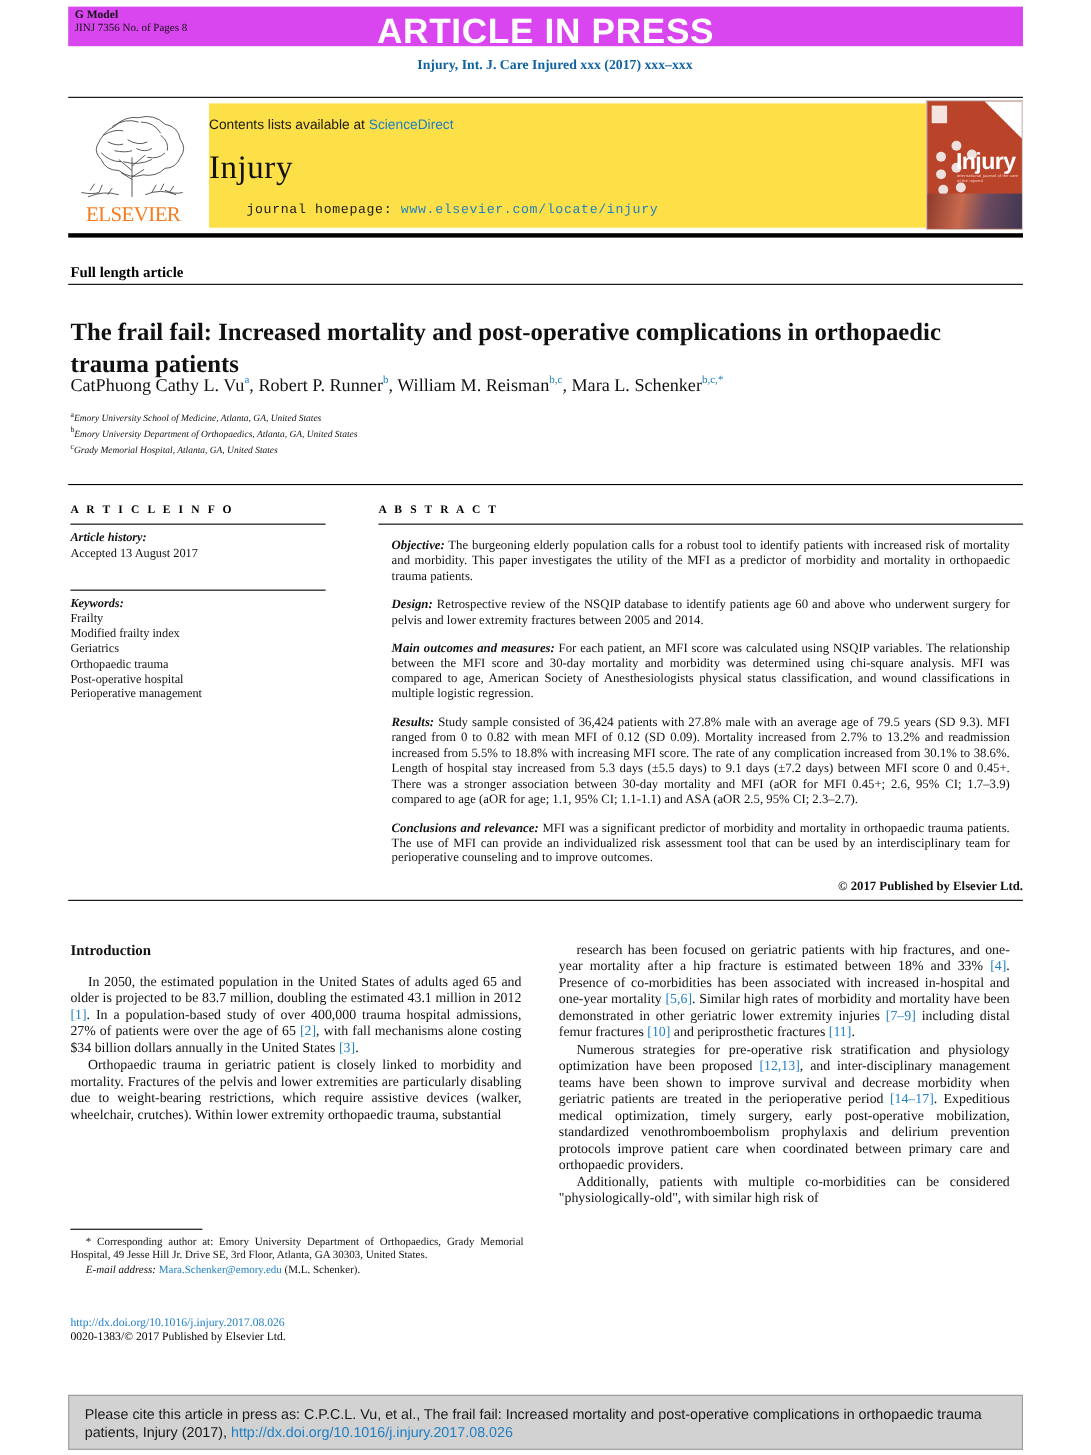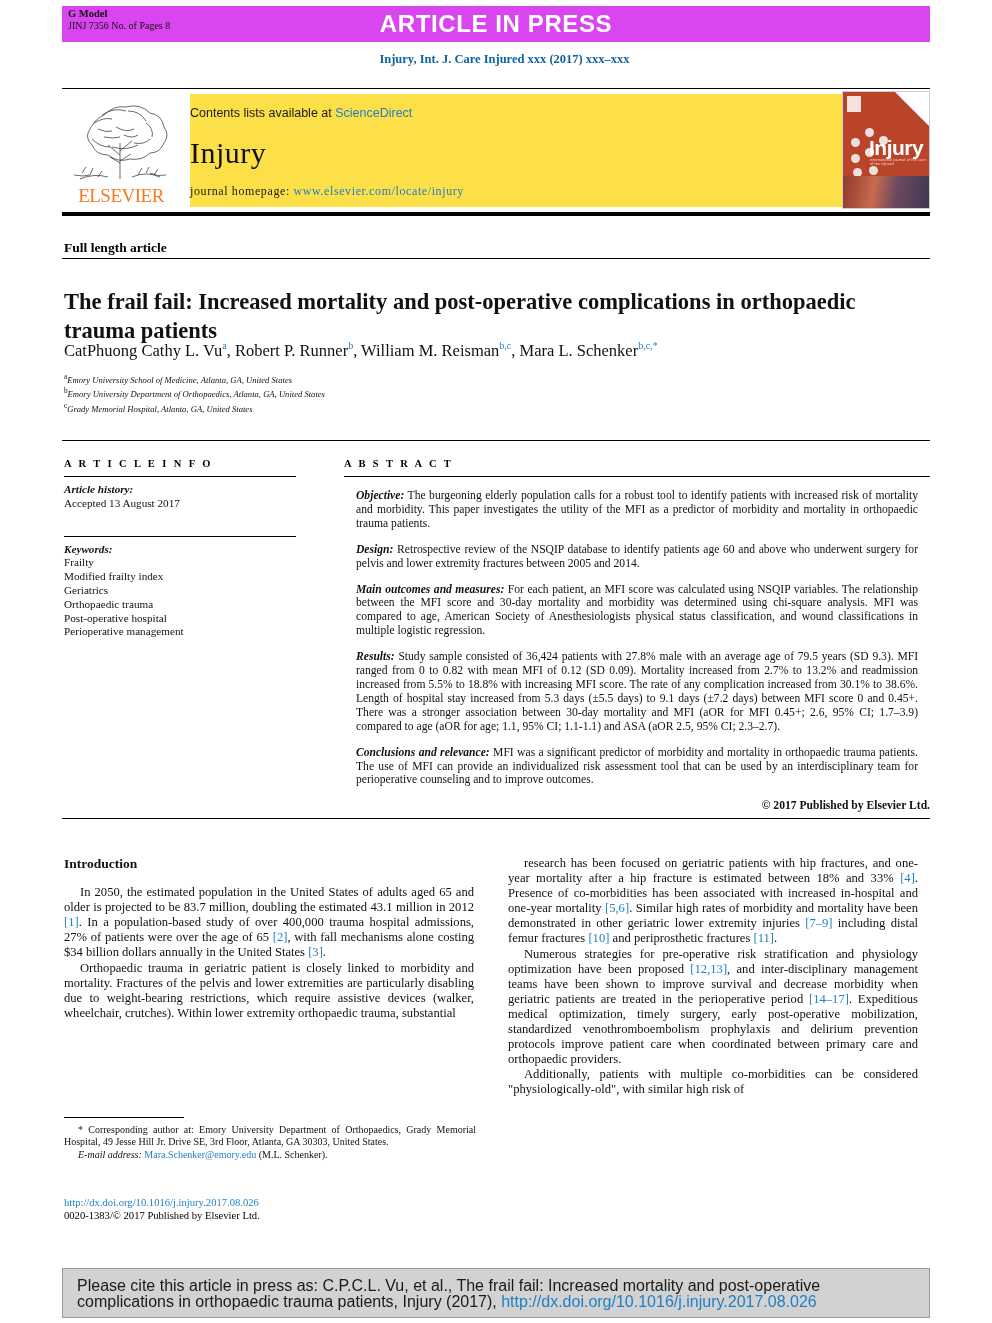--- a/index.html
+++ b/index.html
@@ -29,21 +29,21 @@
     line-height: 11.5px;
     font-weight: bold;
     color: #111;
   }
   .banner-gmodel .sub { font-weight: normal; font-size: 10px; }
   .banner-title {
     position: absolute;
     left: 0; right: 0; top: 4px;
     text-align: center;
     font-family: "Liberation Sans", sans-serif;
-    font-size: 24px;
+    font-size: 32px;
     font-weight: bold;
     letter-spacing: 0.6px;
     color: #ffffff;
   }
 
   
   .journal-line {
     position: absolute;
     left: 17px; right: 0; top: 52px;
     text-align: center;
@@ -97,24 +97,25 @@
   .contents-line a { color: #1f7fc4; text-decoration: none; }
   .journal-name {
     margin-top: 16px;
     font-family: "Liberation Serif", serif;
     font-size: 30px;
     color: #111;
     letter-spacing: 0.5px;
   }
   .homepage-line {
     margin-top: 14px;
-    font-family: Liberation Serif, serif;
+    font-family: Liberation Mono, monospace;
     font-size: 12px;
     letter-spacing: 0.6px;
     color: #1a1a1a;
+    margin-left: 34px;
   }
   .homepage-line .url { color: #1f7fc4; }
   .cover-thumb {
     position: absolute;
     right: 0; top: 2px;
     width: 88px; height: 118px;
     background: #b9442a;
     overflow: hidden;
     border: 1px solid #cfcfcf;
   }
@@ -308,21 +309,21 @@
 
   
   .cite-box {
     position: absolute;
     left: 62px; top: 1268px;
     width: 868px; height: 50px;
     background: #d2d2d2;
     border: 1px solid #9a9a9a;
     padding: 9px 14px;
     font-family: "Liberation Sans", sans-serif;
-    font-size: 16px;
+    font-size: 13px;
     line-height: 15.5px;
     color: #1a1a1a;
   }
   .cite-box .doi { color: #1f7fc4; }
 </style>
 </head>
 <body>
 
 <div class="banner">
   <div class="banner-gmodel">

